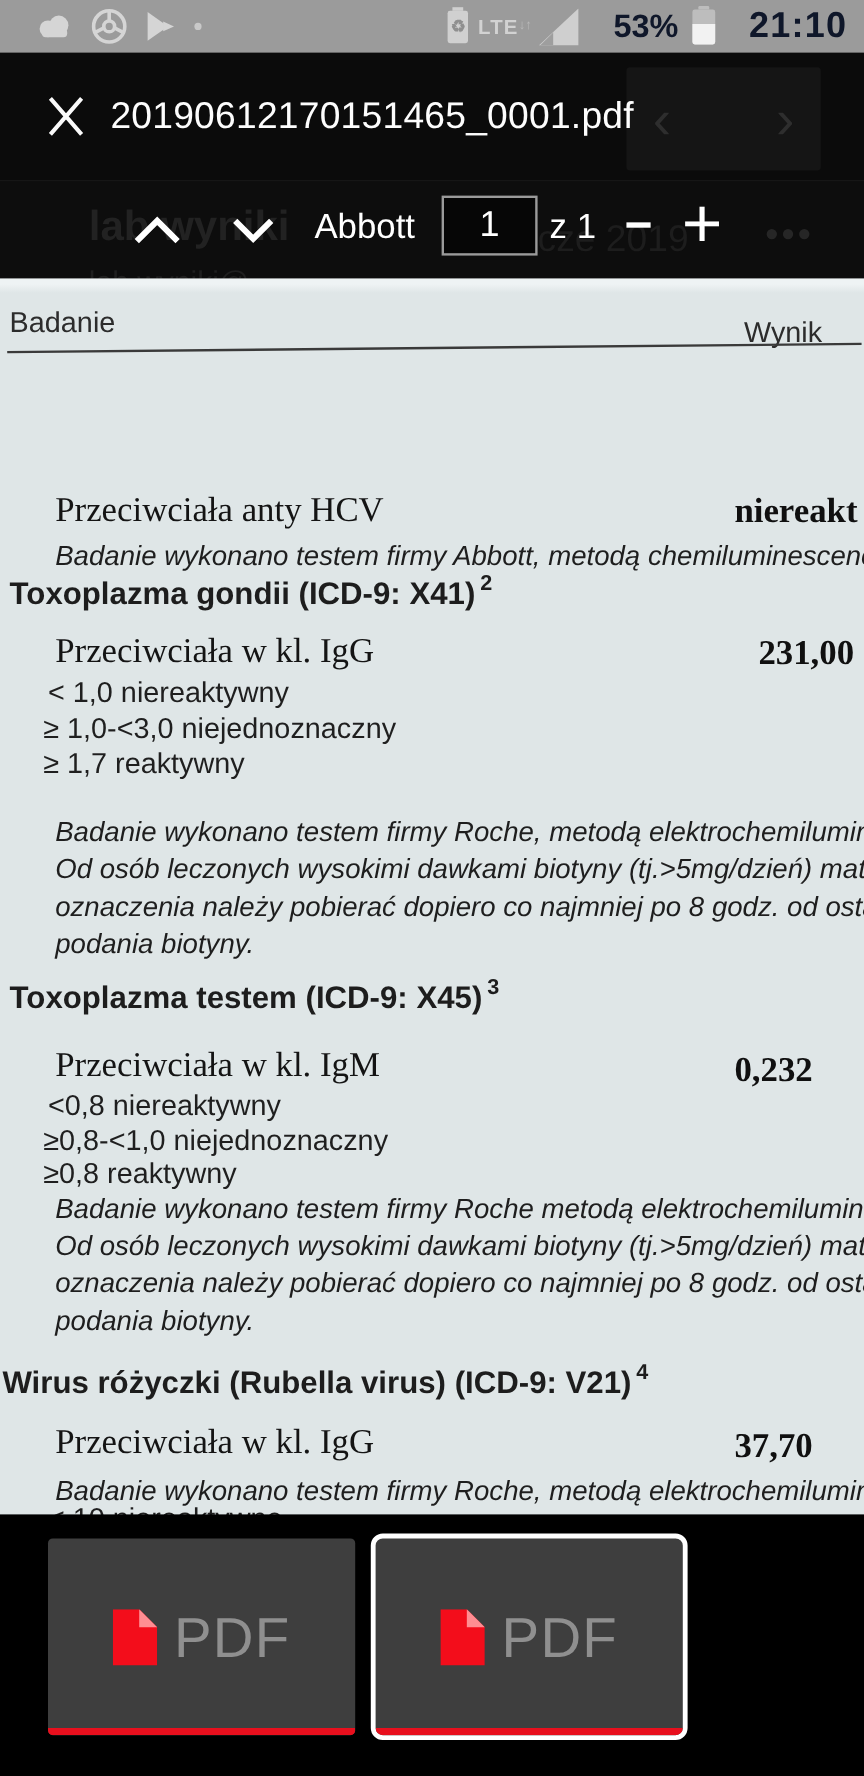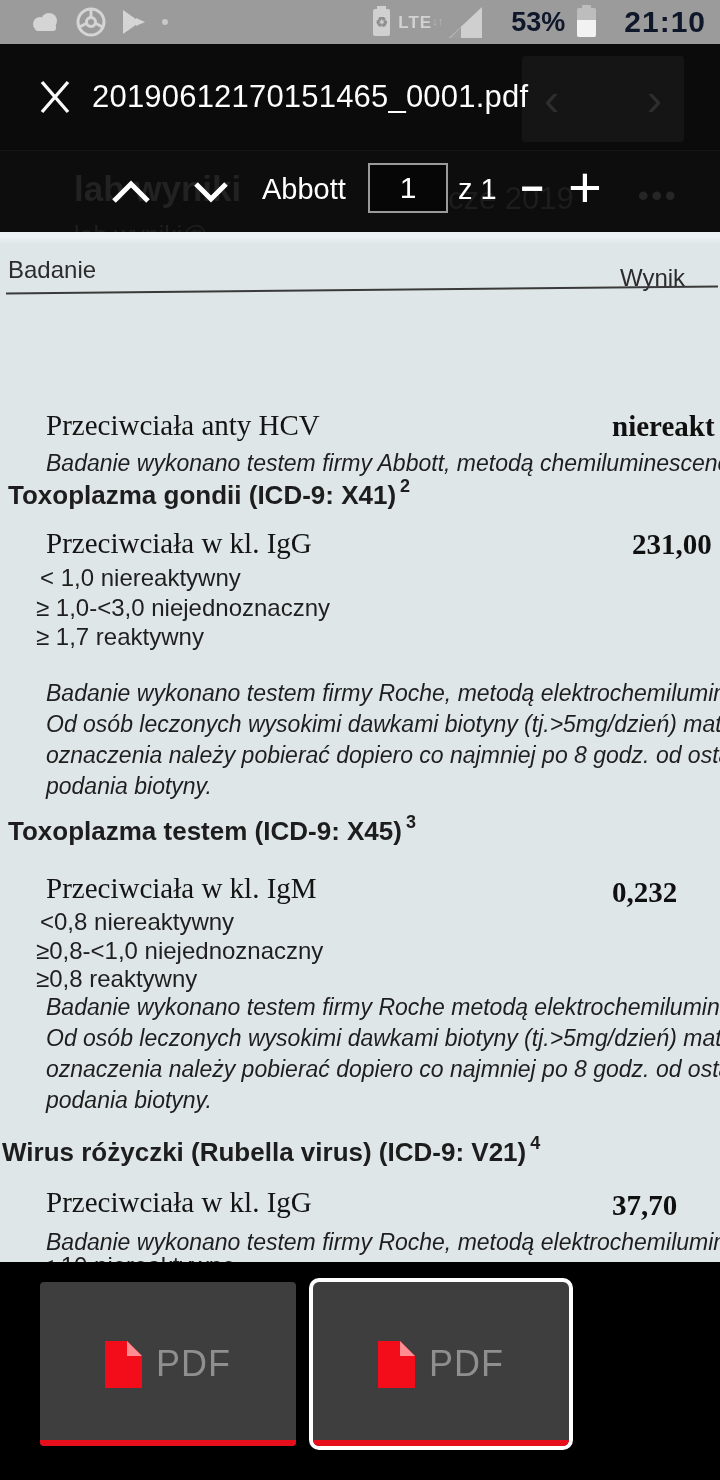--- a/index.html
+++ b/index.html
@@ -66,21 +66,21 @@
   .range{font-size:24px;color:#1f1f1f;}
   .note{font-style:italic;font-size:23px;color:#1e1e1e;line-height:31px;}
 
   
   .thumb-bar{position:absolute;left:0;top:1262px;width:720px;height:218px;background:#000;}
   .thumb{position:absolute;top:20px;width:256px;height:164px;background:#3e3e3e;border-radius:4px;overflow:hidden;}
   .thumb.first{left:40px;}
   .thumb.selected{left:309px;top:16px;width:264px;height:172px;border:4px solid #fff;border-radius:10px;}
   .thumb .redline{position:absolute;left:0;bottom:0;width:100%;height:6px;background:#e80f1d;}
   .thumb .inner{position:absolute;left:0;top:0;width:100%;height:100%;display:flex;align-items:center;justify-content:center;gap:14px;}
-  .pdf-label{color:#8f8f8f;font-size:36px;letter-spacing:1px;}
+  .pdf-label{color:#8f8f8f;font-size:47px;letter-spacing:1px;}
 </style>
 </head>
 <body>
 
 <div class="screen">
 
   <div class="status-bar">
     <div class="sb-left">
       <svg width="30" height="20" viewBox="0 0 30 20">
         <circle cx="10" cy="12" r="7" fill="#d5d5d5"></circle>

